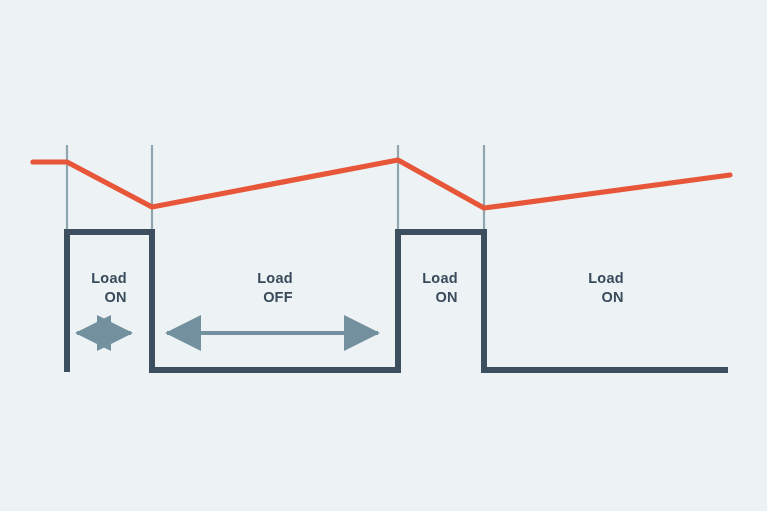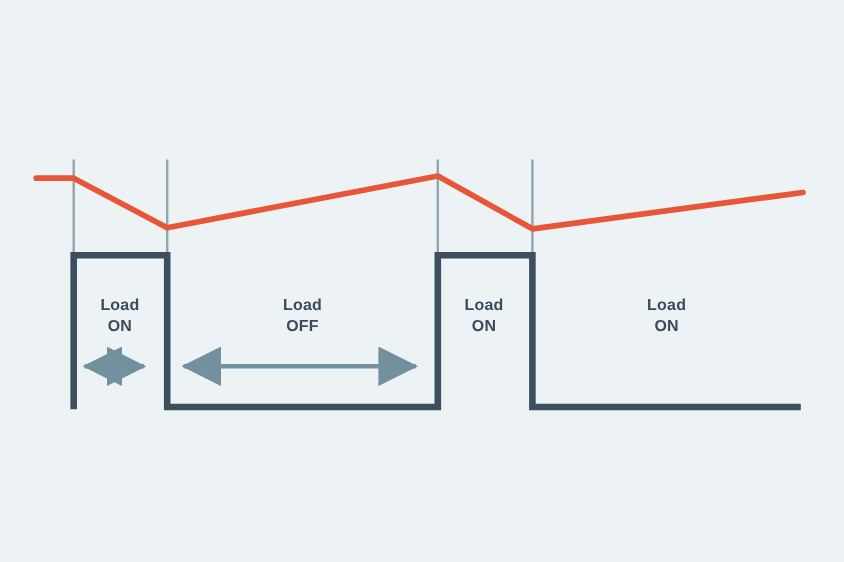--- a/index.html
+++ b/index.html
@@ -23,21 +23,21 @@
   #diagram-svg {
     position: absolute;
     left: 0;
     top: 0;
     width: 767px;
     height: 511px;
     display: block;
   }
   .label-group {
     position: absolute;
-    text-align: center;
+    text-align: right;
     color: #3a4b5c;
     font-family: "Liberation Sans", sans-serif;
     font-size: 14.5px;
     font-weight: bold;
     line-height: 19px;
     letter-spacing: 0.2px;
     white-space: nowrap;
     user-select: none;
   }
   .label-group .l1,

